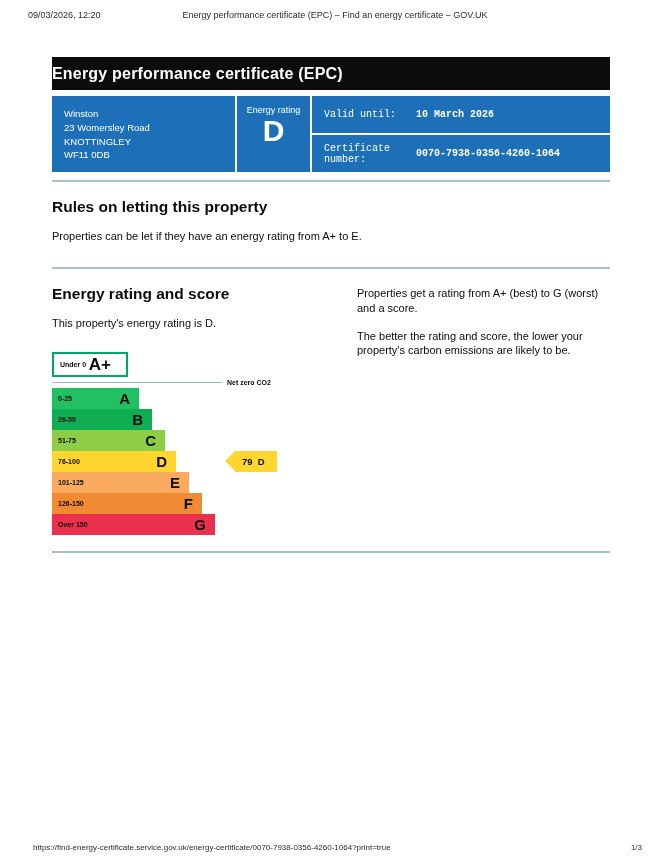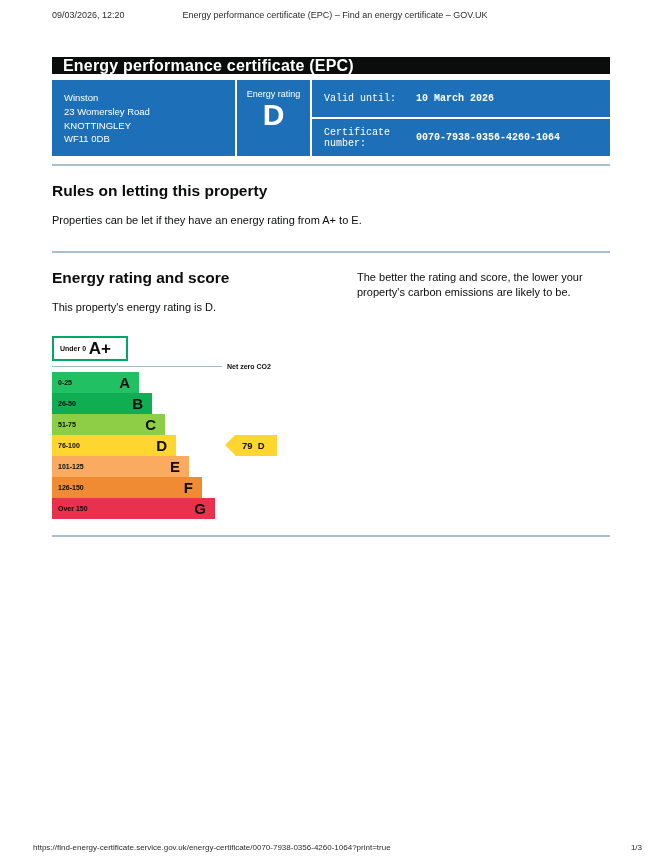--- a/index.html
+++ b/index.html
@@ -4,27 +4,27 @@
 <style>
   * { margin:0; padding:0; box-sizing:border-box; }
   html,body { background:#ffffff; }
   body {
     width:670px; height:865px; position:relative;
     font-family:"Liberation Sans","DejaVu Sans",sans-serif;
     color:#0b0c0c; overflow:hidden;
   }
   
   .print-header { position:absolute; top:10px; left:28px; right:28px; height:12px; font-size:9px; color:#2b2b2b; }
-  .ph-datetime { position:absolute; left:0; top:0;margin-left:24px; }
+  .ph-datetime { position:absolute; left:0; top:0; }
   .ph-title { position:absolute; left:0; right:0; top:0; text-align:center; }
   .print-footer { position:absolute; bottom:13px; left:33px; right:28px; font-size:8px; color:#2b2b2b; display:flex; justify-content:space-between; }
 
   .content { position:absolute; left:52px; top:57px; width:558px; }
 
-  .banner { background:#0b0c0c; color:#ffffff; height:17px; display:flex; align-items:center; padding-left:11px; }
+  .banner { background:#0b0c0c; color:#ffffff; height:33px; display:flex; align-items:center; }
   .banner h1 { font-size:16px; font-weight:bold; letter-spacing:0.2px; }
 
   .summary { display:flex; gap:2px; margin-top:6px; height:76px; }
   .blue-box { background:#1d70b8; color:#ffffff; }
   .address-box { width:183px; padding:11px 12px; font-size:9.5px; line-height:1.45; }
   .rating-box { width:73px; text-align:center; padding-top:9px; }
   .rating-label { font-size:9px; }
   .rating-value { font-size:30px; font-weight:bold; line-height:1.05; }
   .meta-col { flex:1; display:flex; flex-direction:column; gap:2px; background:#ffffff; }
   .meta-row { flex:1; display:flex; align-items:center; padding-left:12px; font-size:10px;font-family:Liberation Mono, monospace; }
@@ -170,20 +170,21 @@
           </div>
           <div class="chart-row">
             <div class="band" style="width: 163px; background: rgb(233, 48, 76);">
               <span class="band-range">Over 150</span>
               <span class="band-letter">G</span>
             </div>
           </div>
         </div>
     </div>
     <div class="col-right">
+      <p class="body-text">Properties get a rating from A+ (best) to G (worst) and a score.</p>
       <p class="body-text">The better the rating and score, the lower your property's carbon emissions are likely to be.</p>
     </div>
   </div>
 
   <hr class="divider divider-3">
 
 </div>
 
 <div class="print-footer">
   <span>https://find-energy-certificate.service.gov.uk/energy-certificate/0070-7938-0356-4260-1064?print=true</span>

